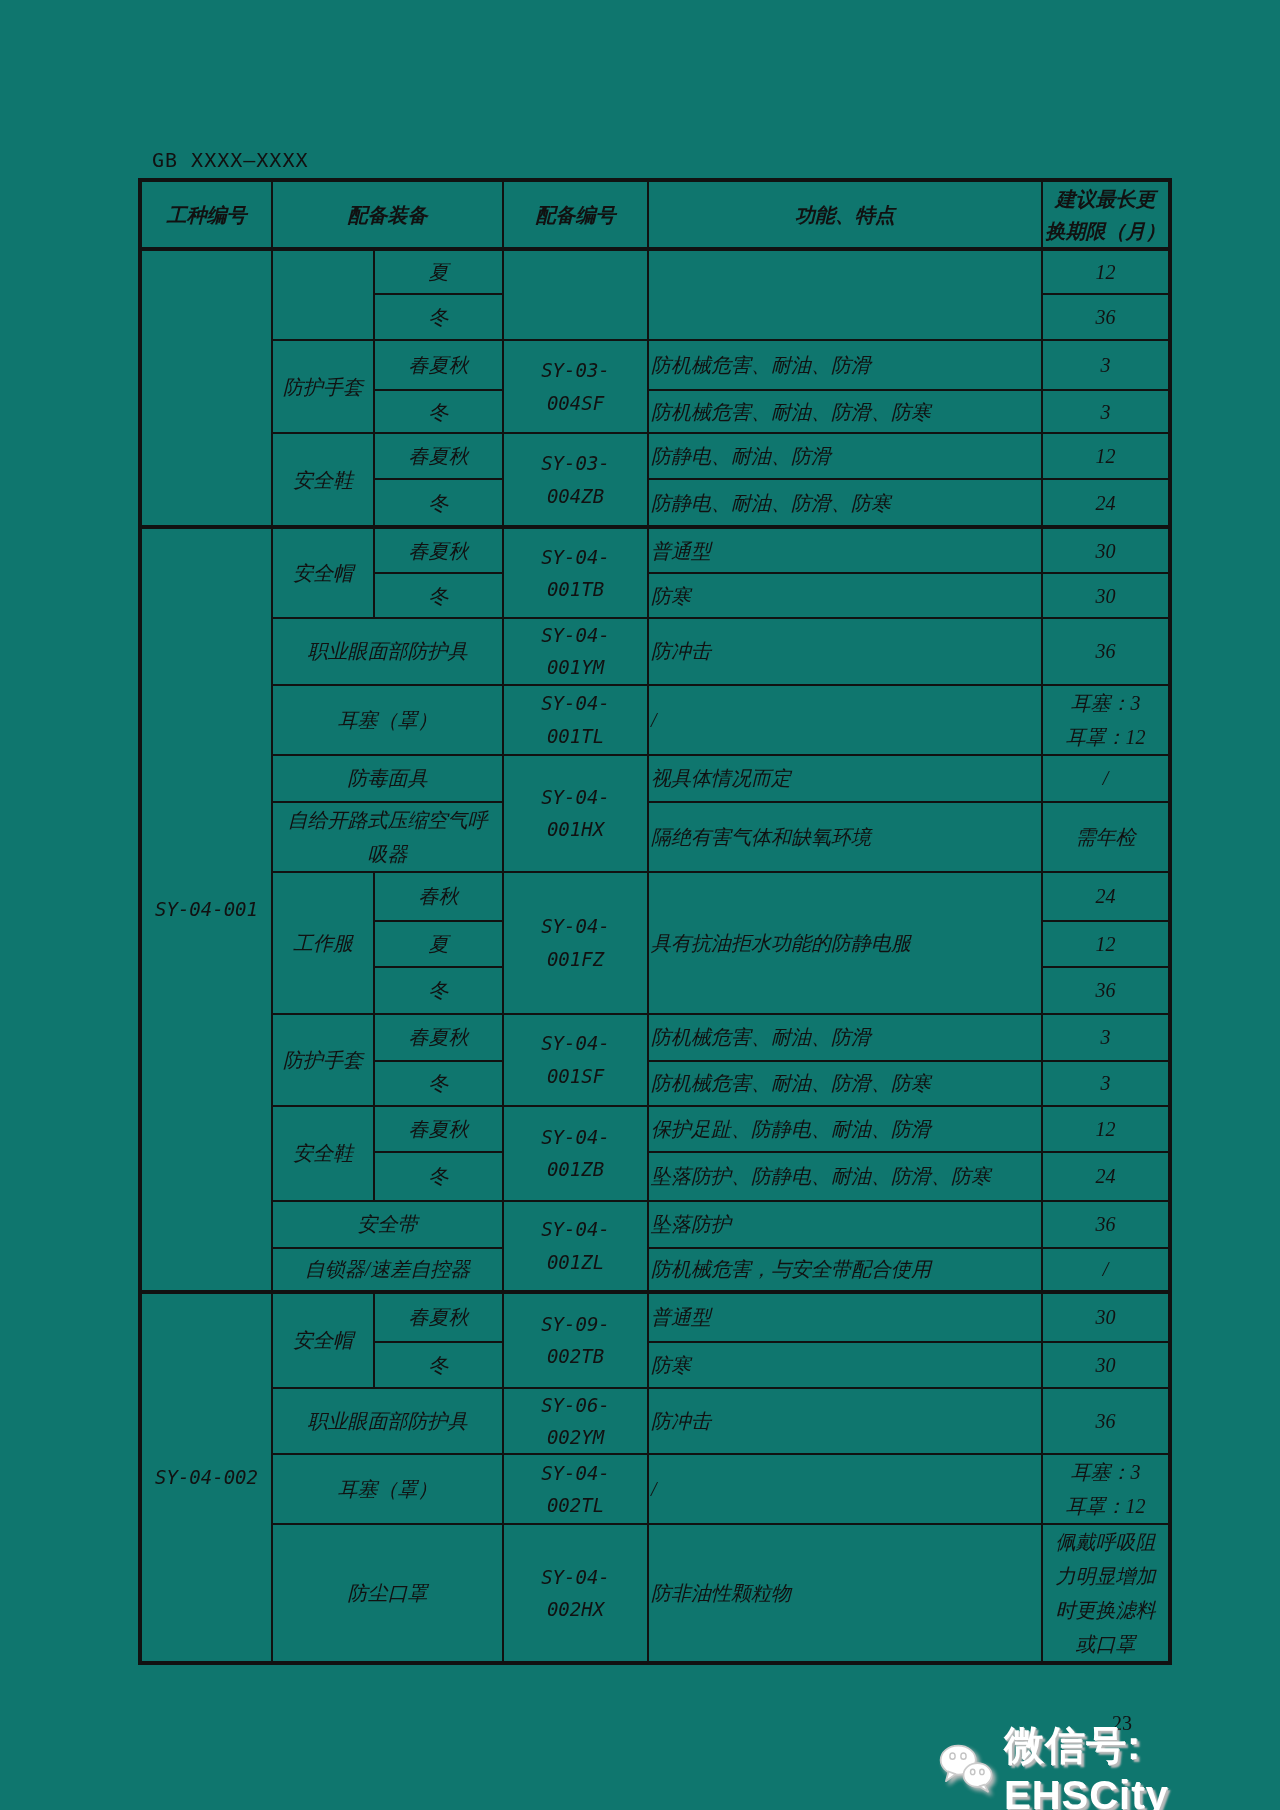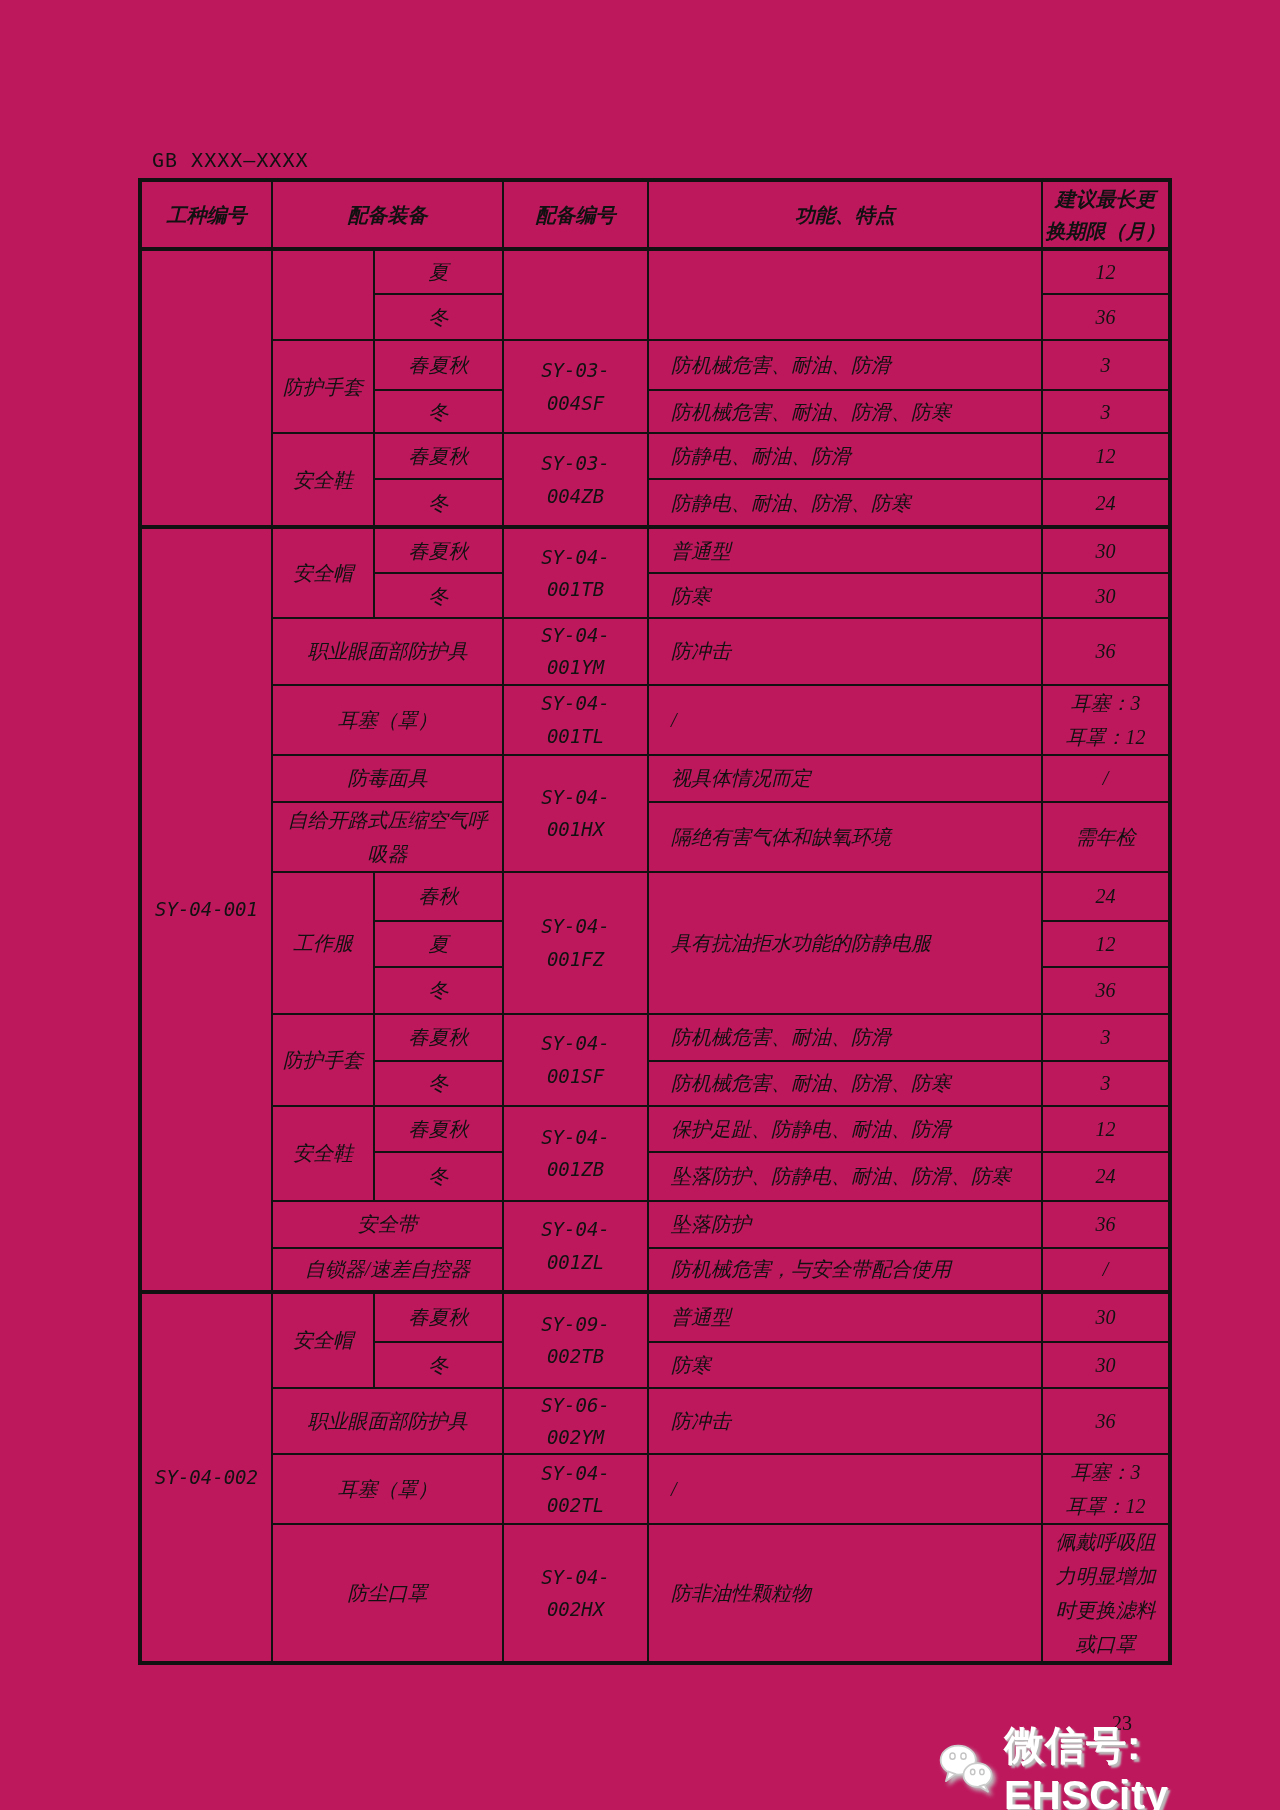--- a/index.html
+++ b/index.html
@@ -1,26 +1,26 @@
 <!DOCTYPE html>
 <html><head>
 <meta charset="utf-8">
 <style>
   html,body{margin:0;padding:0;background:#fff;}
-  .page{position:relative;width:1280px;height:1810px;background:#be185d;overflow:hidden;
+  .page{position:relative;width:1280px;height:1810px;background:#0f766e;overflow:hidden;
         font-family:"Liberation Serif", serif;color:#111;}
   .doc-code{position:absolute;left:152px;top:148px;font-family:"DejaVu Sans Mono",monospace;
         font-size:20px;letter-spacing:1px;color:#111;}
   table.ppe{position:absolute;left:138px;top:178px;width:1032px;border-collapse:collapse;
         table-layout:fixed;border:4px solid #111;font-style:italic;}
   td,th{border:2px solid #111;vertical-align:middle;text-align:center;padding:0 10px;
         font-size:20px;line-height:1.7;white-space:pre-line;overflow:hidden;}
   thead th{font-weight:bold;border-bottom-width:4px;line-height:1.6;padding:0 2px;}
   tr.thick td{border-top-width:4px;}
-  td.func{text-align:left;padding-left:22px;}
+  td.func{text-align:left;padding-left:2px;}
   .mono{font-family:"DejaVu Sans Mono",monospace;font-size:19px;letter-spacing:0;margin-top:31px;}
   .page-number{position:absolute;left:1112px;top:1712px;font-size:20px;color:#111;}
   .watermark{position:absolute;left:938px;top:1718px;display:flex;align-items:center;gap:8px;}
   .watermark .wm-text{font-family:"Liberation Sans",sans-serif;font-size:40px;font-weight:bold;
         color:#ffffff;text-shadow:3px 3px 2px #b9b9b9, 1px 1px 0 #d8d8d8;letter-spacing:1px;}
   .wm-icon{filter:drop-shadow(3px 3px 2px #bdbdbd);}
 </style>
 </head>
 <body>
 

